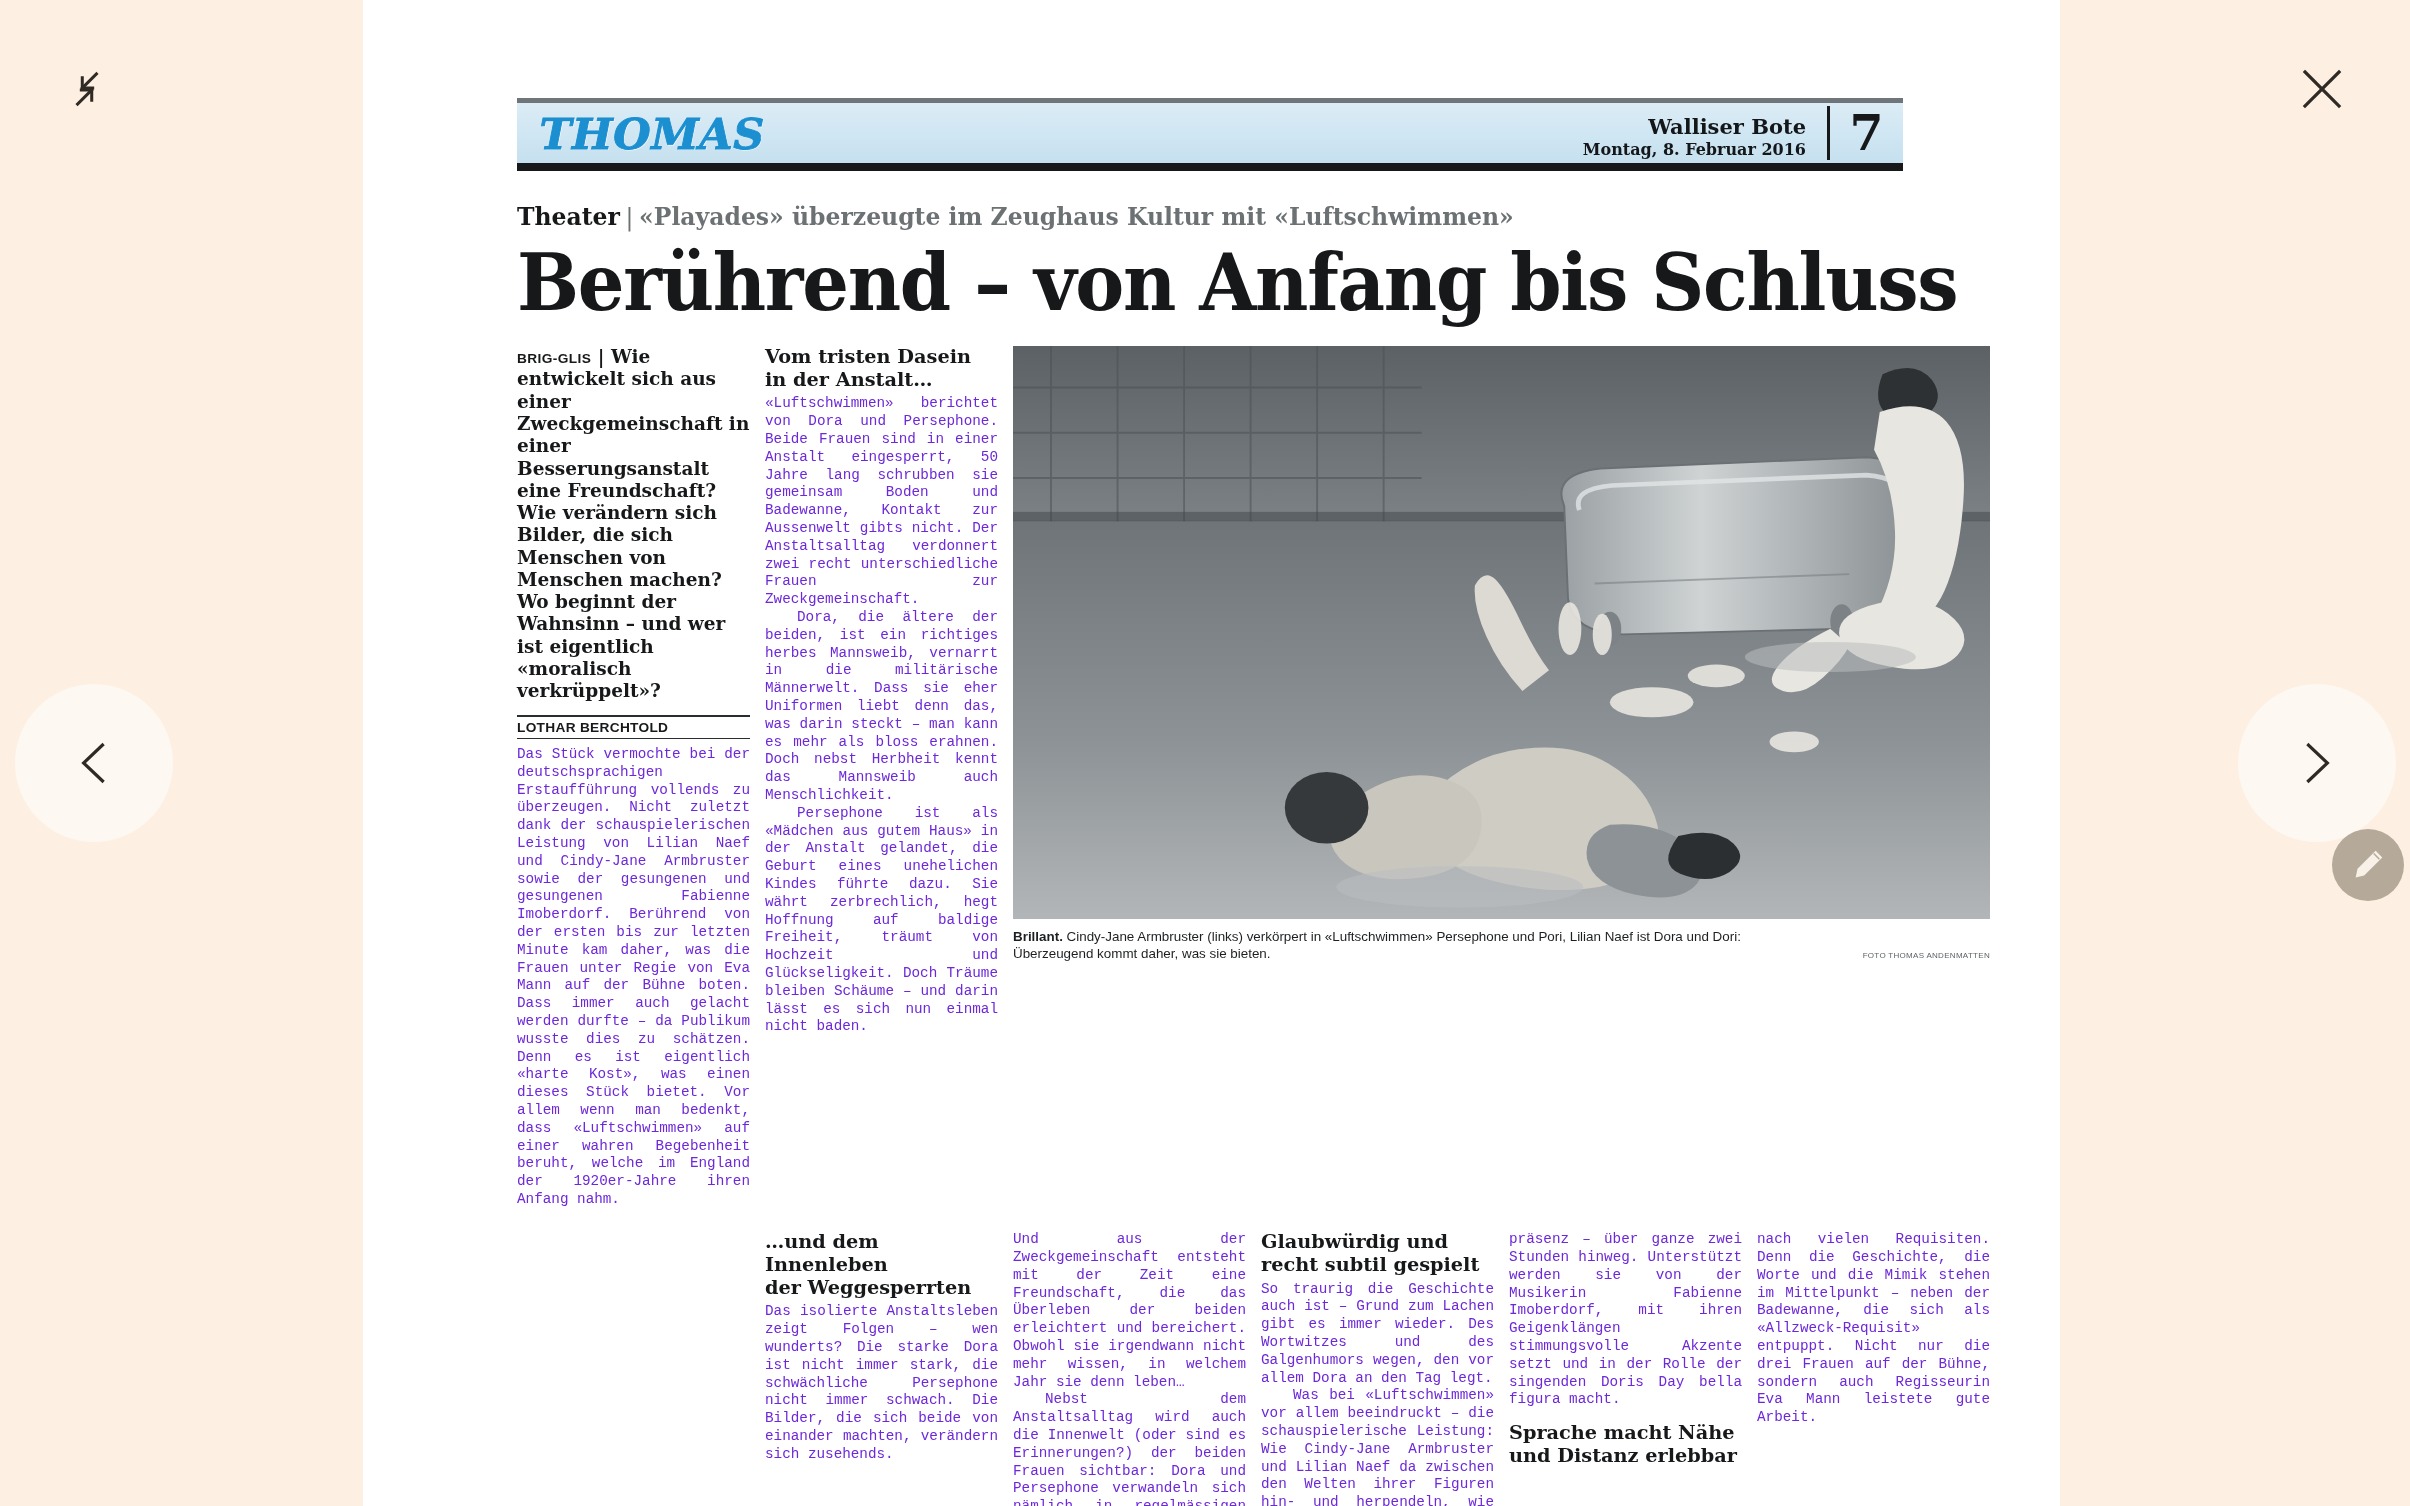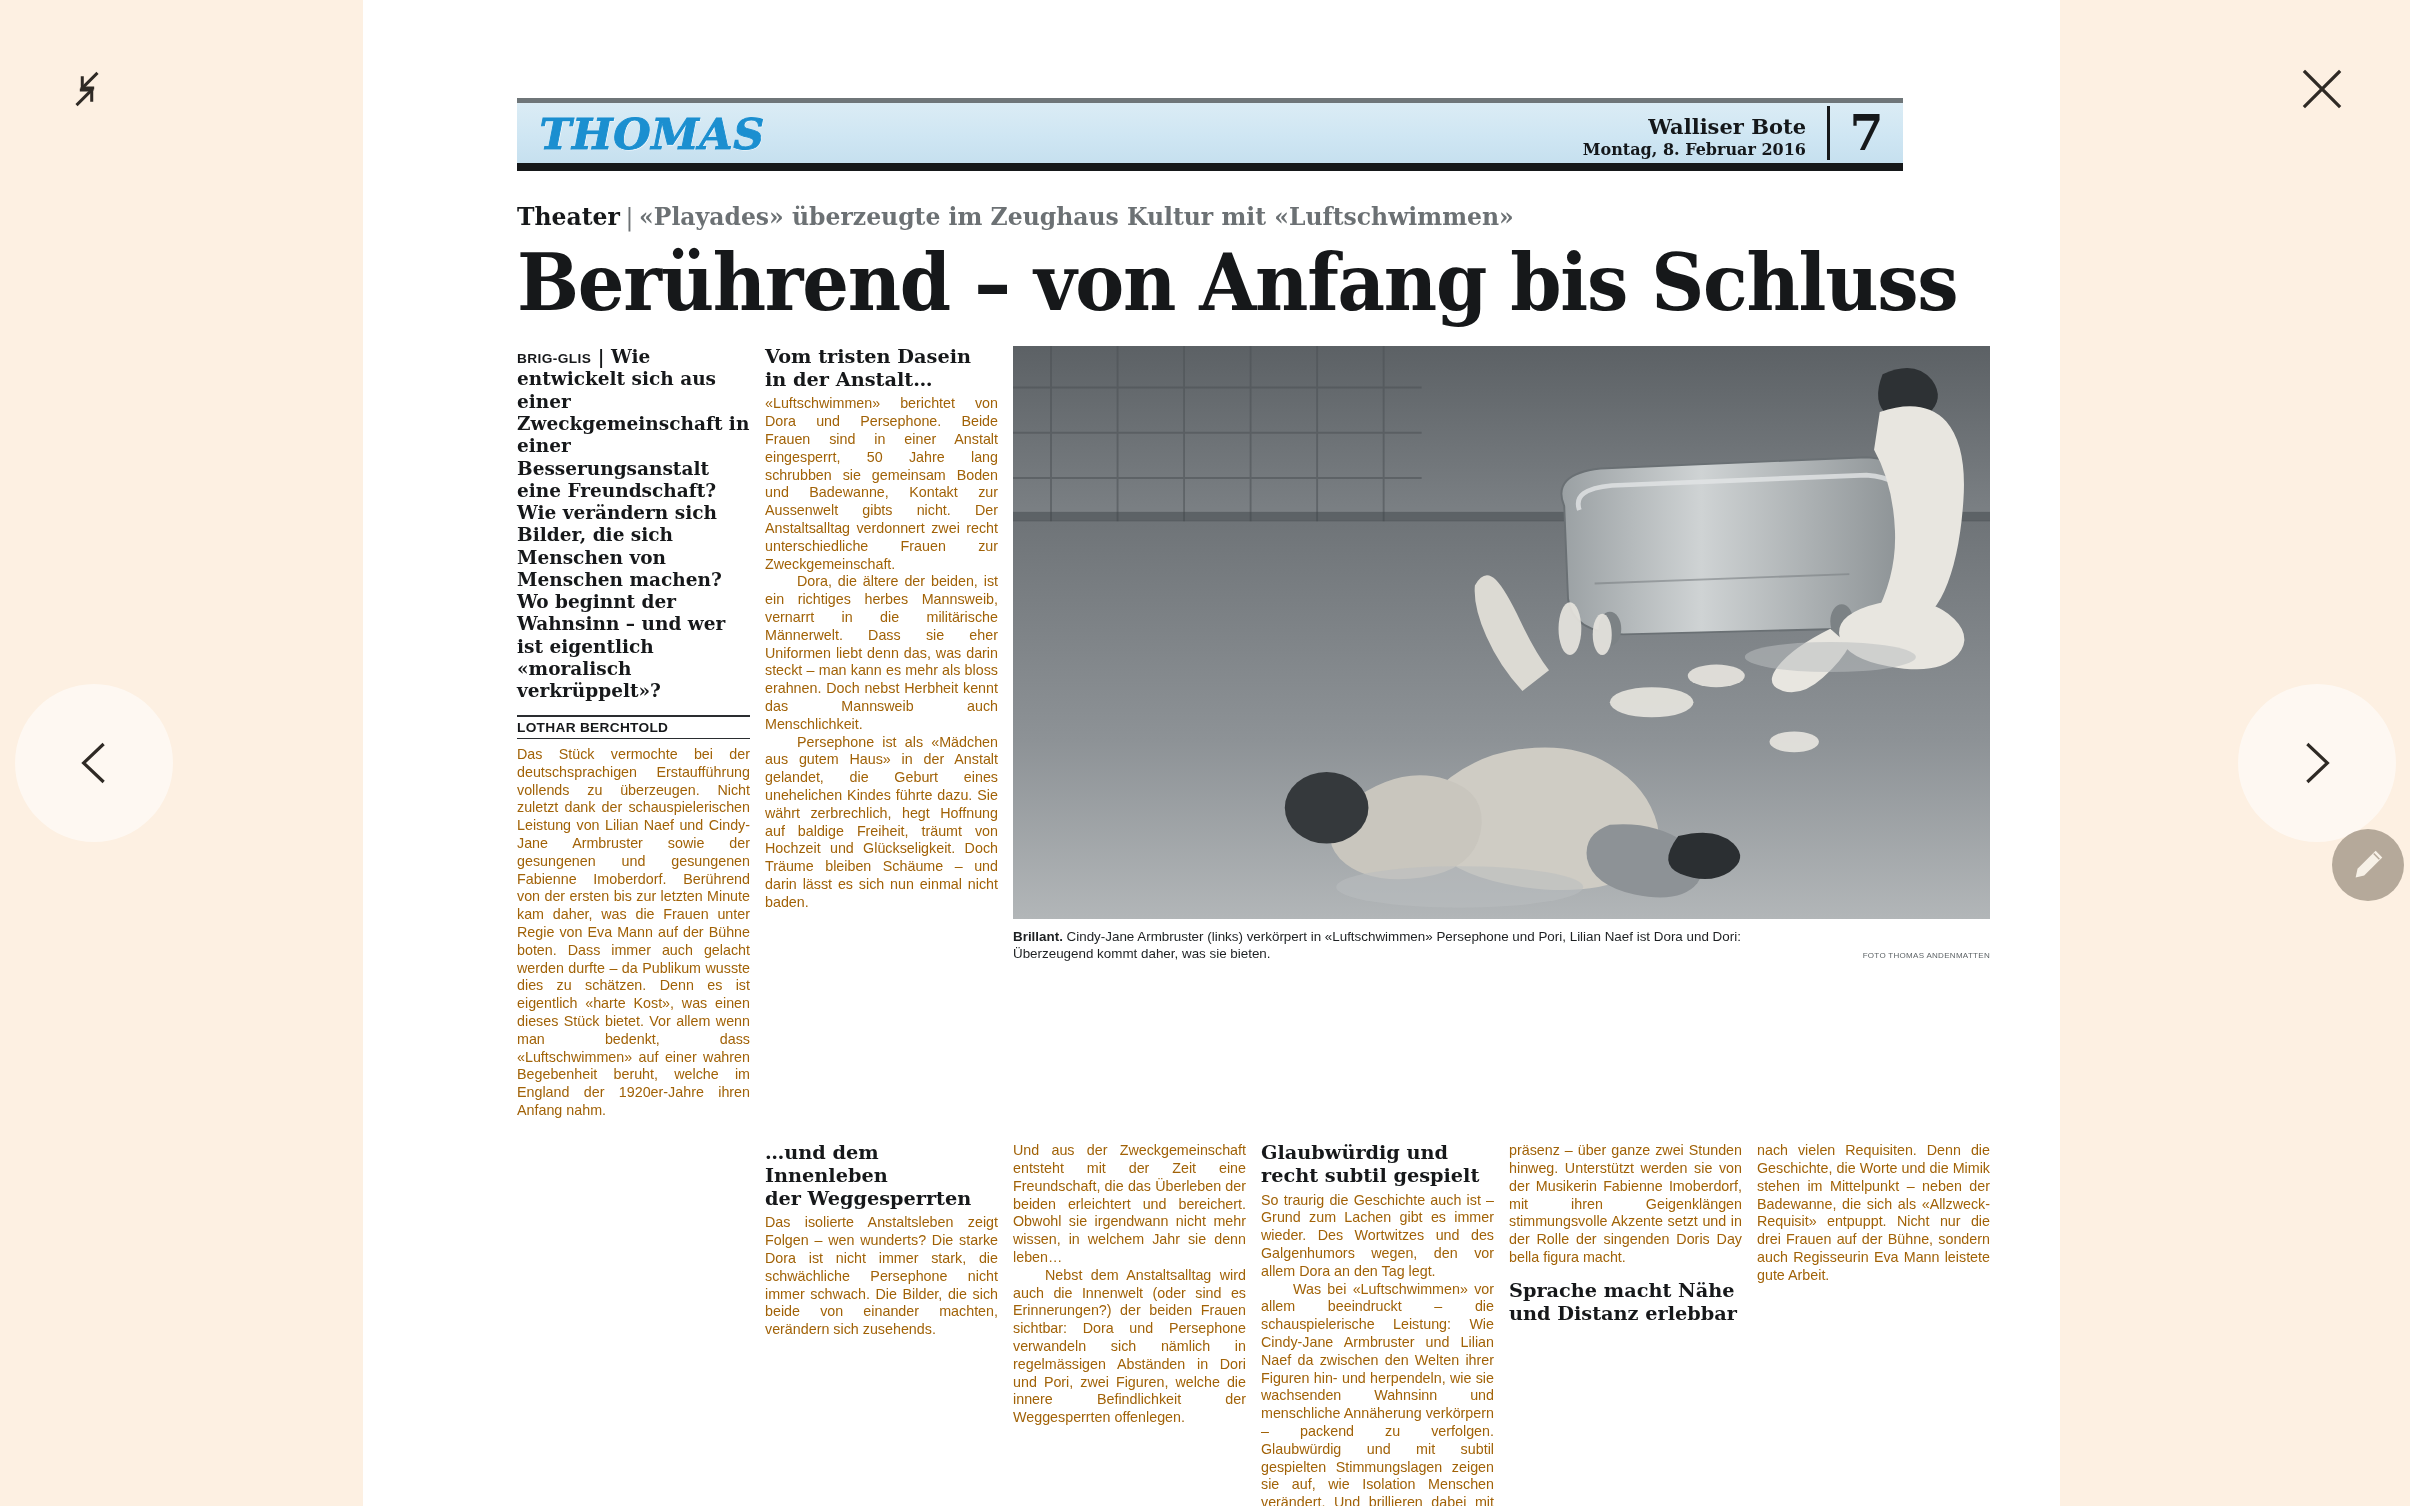--- a/index.html
+++ b/index.html
@@ -109,27 +109,27 @@
 
   .col { position:relative; }
 
   .subhead {
     font-family:"DejaVu Serif", serif;
     font-weight:700; font-size:19.3px; line-height:1.18;
     margin:0 0 3.8px 0;
   }
 
   p.body {
-    font-family:Liberation Sans, sans-serif;
+    font-family:Liberation Mono, monospace;
     font-size:14.3px; line-height:1.245;
     text-align:justify;
     margin:0;
     hyphens:auto;
     -webkit-hyphens:auto;
-    color:#a16207;
+    color:#6d28d9;
   }
   p.body + p.body { text-indent:32px; }
 
   p.lead {
     font-family:"DejaVu Serif", serif;
     font-weight:700; font-size:18.5px; line-height:1.205;
     text-align:left; margin:0; color:#16181a;
   }
   p.lead .dateline {
     font-family:"Liberation Sans", sans-serif;

